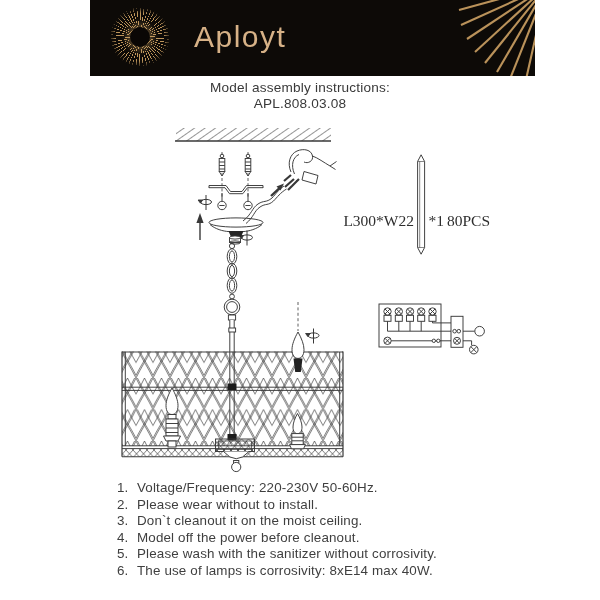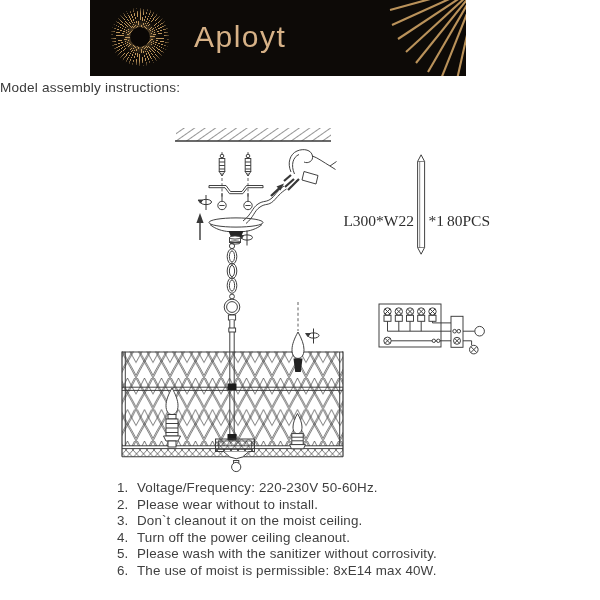--- a/index.html
+++ b/index.html
@@ -1,34 +1,34 @@
 <!DOCTYPE html>
 <html><head>
 <meta charset="utf-8">
 <style>
   html,body{margin:0;padding:0;}
   body{width:600px;height:600px;background:#ffffff;position:relative;overflow:hidden;
        font-family:"Liberation Sans",sans-serif;color:#3d3d3d;}
   .page{position:absolute;inset:0;background:#fff;}
 
   
-  .banner{position:absolute;left:90px;top:0;width:376px;height:76px;background:#0d0a07;
+  .banner{position:absolute;left:90px;top:0;width:445px;height:76px;background:#0d0a07;
           overflow:hidden;}
   .sunburst{position:absolute;left:21px;top:8px;width:58px;height:58px;border-radius:50%;
             background:repeating-conic-gradient(from 0deg,rgba(198,156,96,.95) 0deg 1.7deg,rgba(13,10,7,0) 1.7deg 7.2deg);}
   .sunburst-fade{position:absolute;left:21px;top:8px;width:58px;height:58px;border-radius:50%;
             background:radial-gradient(circle,rgba(13,10,7,0) 58%,#0d0a07 75%);}
   .sunburst-core{position:absolute;left:40px;top:27px;width:20px;height:20px;border-radius:50%;
             background:#0a0705;box-shadow:0 0 7px 3px rgba(205,163,102,.45);}
   .brand-text{position:absolute;left:104px;top:20px;font-size:30px;font-weight:300;
             letter-spacing:1.5px;color:#d7b287;}
   .corner-rays{position:absolute;right:0;top:0;}
 
   
-  .title-block{position:absolute;left:0;top:80px;width:600px;}
+  .title-block{position:absolute;left:0;top:80px;width:600px;text-align:center;}
   .title-line{font-size:13.6px;color:#393939;letter-spacing:.2px;line-height:16px;margin:0;font-weight:400;}
 
   
   .diagram{position:absolute;left:100px;top:116px;}
   svg text{font-family:"Liberation Serif",serif;}
 
   
   .instructions{position:absolute;left:117px;top:480px;width:400px;}
   .instr-row{display:flex;font-size:13.4px;line-height:16.55px;color:#3f3f3f;letter-spacing:.15px;}
   .instr-num{width:20px;flex:0 0 20px;}
@@ -57,20 +57,21 @@
         <line x1="434" y1="-14" x2="428" y2="87"></line>
         <line x1="434" y1="-14" x2="445" y2="88"></line>
         <line x1="434" y1="-14" x2="462" y2="87"></line>
         <line x1="434" y1="-14" x2="478" y2="84"></line>
       </g>
     </svg>
   </div>
 
   <div class="title-block">
     <p class="title-line">Model assembly instructions:</p>
+    <p class="title-line">APL.808.03.08</p>
   </div>
 
   <svg class="diagram" width="400" height="364" viewBox="100 116 400 364">
     <defs>
       <pattern id="hatch" patternUnits="userSpaceOnUse" width="6" height="6" patternTransform="rotate(55)">
         <line x1="0" y1="0" x2="0" y2="6" stroke="#3b3b3b" stroke-width="1.1"></line>
       </pattern>
       <pattern id="net" patternUnits="userSpaceOnUse" width="17" height="31.5">
         <g fill="none" stroke="#434343" stroke-width="0.7">
           <path d="M0,0 C5,11 12,21 17,31.5"></path>
@@ -293,25 +294,25 @@
     <div class="instr-row">
       <span class="instr-num">2.</span>
       <span class="instr-text">Please wear without to install.</span>
     </div>
     <div class="instr-row">
       <span class="instr-num">3.</span>
       <span class="instr-text">Don`t cleanout it on the moist ceiling.</span>
     </div>
     <div class="instr-row">
       <span class="instr-num">4.</span>
-      <span class="instr-text">Turn off the power ceiling cleanout.</span>
+      <span class="instr-text">Model off the power before cleanout.</span>
     </div>
     <div class="instr-row">
       <span class="instr-num">5.</span>
       <span class="instr-text">Please wash with the sanitizer without corrosivity.</span>
     </div>
     <div class="instr-row">
       <span class="instr-num">6.</span>
-      <span class="instr-text">The use of moist is permissible: 8xE14 max 40W.</span>
+      <span class="instr-text">The use of lamps is corrosivity: 8xE14 max 40W.</span>
     </div>
   </div>
 
 </div>
 
 </body></html>

